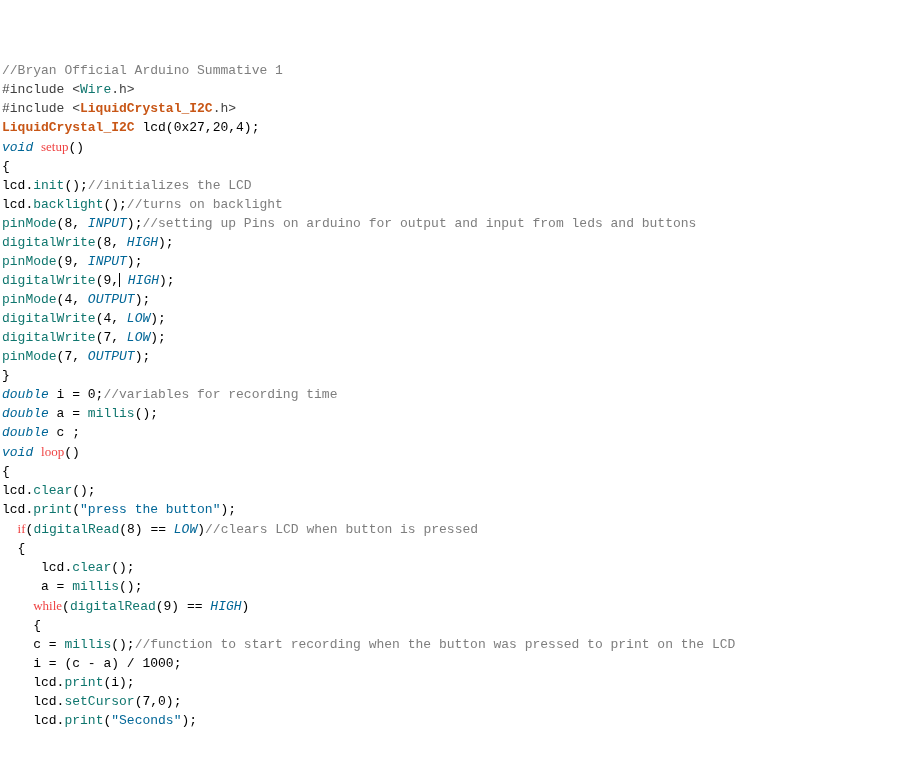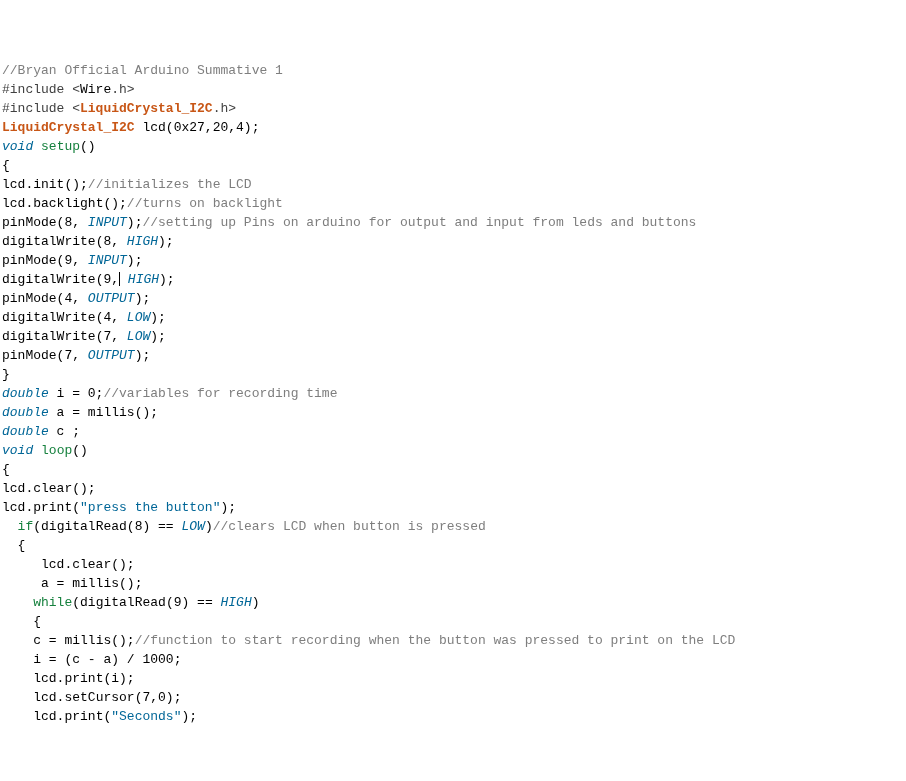--- a/index.html
+++ b/index.html
@@ -8,23 +8,23 @@
     font-family: Consolas, "Courier New", monospace;
     font-size: 13px;
     line-height: 19px;
     background: #fff;
     color: #000;
     white-space: pre;
     overflow-x: auto;
   }
   .line { display: block; }
   .comment { color: #7e7e7e; }
-  .keyword { color: #15803d; }
+  .keyword { color: #ef4444; font-family: Liberation Serif, serif; }
   .preproc { color: #404040; }
-  .func { color: #000000; }
+  .func { color: #0f766e; }
   .type { color: #006697; font-style: italic; }
   .string { color: #006697; }
   .bold-type { font-weight: bold; color: #c85616; text-align: right; }
   .cursor {
     display: inline-block;
     width: 1px;
     height: 14px;
     background: #000;
     vertical-align: text-bottom;
     margin-bottom: 1px;

